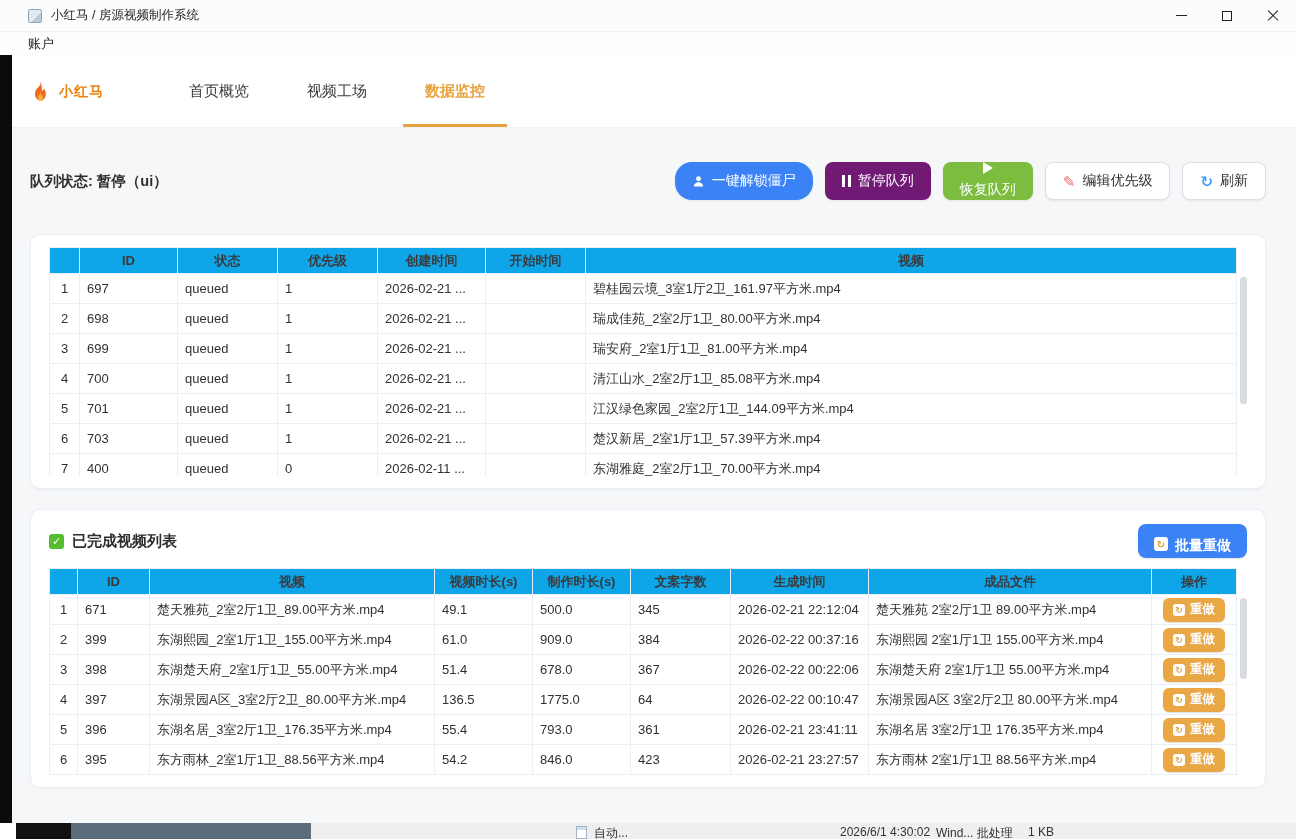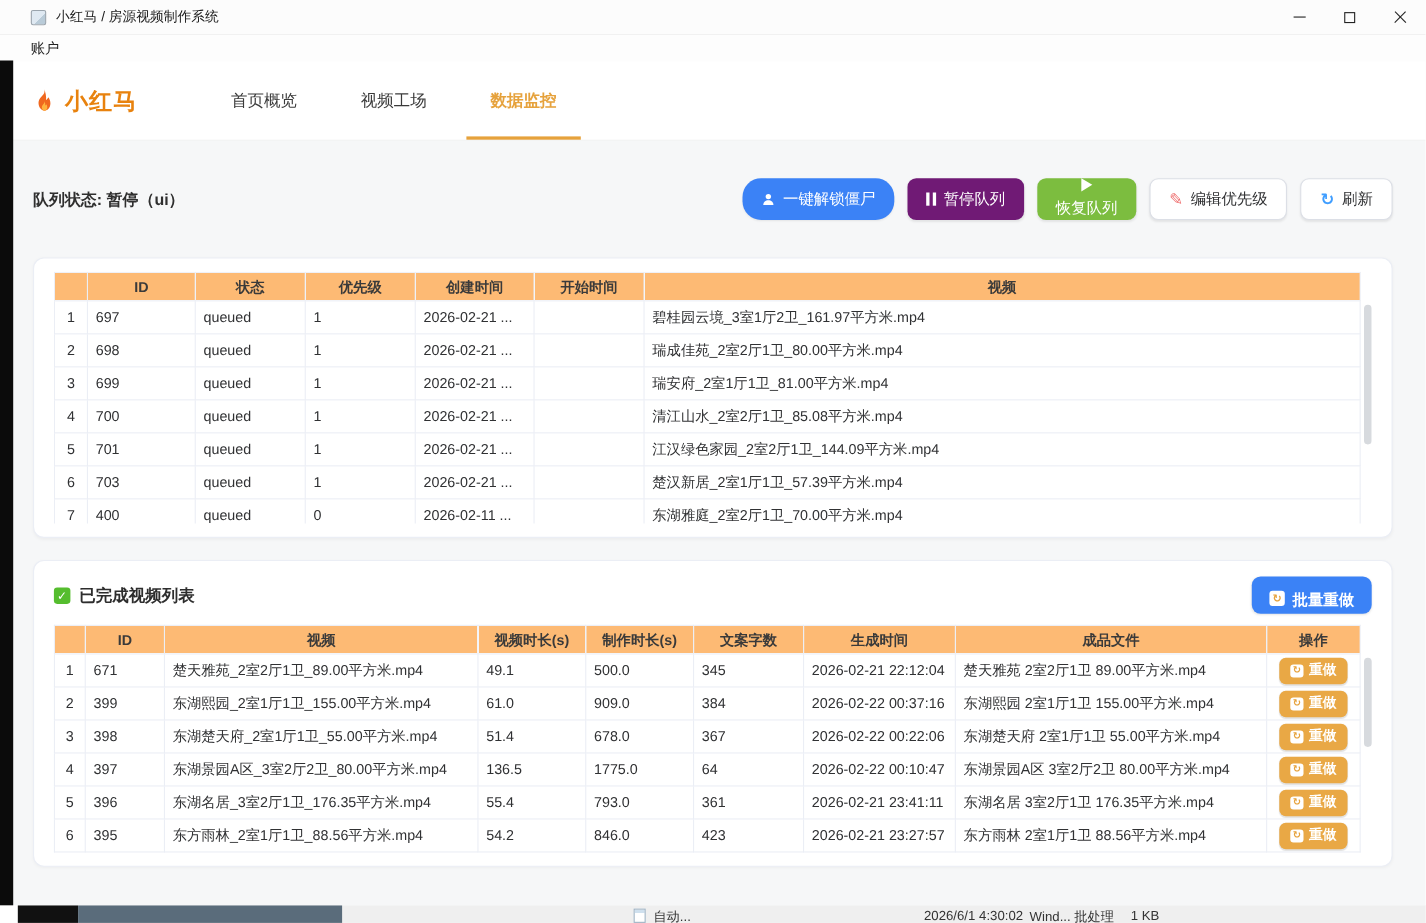--- a/index.html
+++ b/index.html
@@ -29,21 +29,21 @@
   .ico-close::before { transform:rotate(45deg); } .ico-close::after { transform:rotate(-45deg); }
 
   
   .menubar { height:24px; background:#fdfdfd; display:flex; align-items:center; flex:0 0 auto; }
   .menu-item { font-size:13px; margin-left:28px; color:#222; }
 
   
   .app-header { height:72px; background:#fff; display:flex; align-items:stretch;
                 border-bottom:1px solid #f1f1f1; flex:0 0 auto; }
   .brand { display:flex; align-items:center; gap:9px; margin-left:30px; }
-  .brand-text { font-size:21px; font-weight:bold; color:#e8820e; letter-spacing:1px; }
+  .brand-text { font-size:14px; font-weight:bold; color:#e8820e; letter-spacing:1px; }
   .tabs { display:flex; margin-left:56px; }
   .tab { display:flex; align-items:center; padding:3px 22px 0 22px; margin:0 7px;
          font-size:15px; color:#3a3a3a; border-bottom:3px solid transparent; cursor:default;text-align:center; }
   .tab.active { color:#e6a23c; font-weight:bold; border-bottom-color:#e6a23c; }
 
   
   .main { flex:1 1 auto; background:#f6f7f8; padding:0 30px; overflow:hidden; }
 
   
   .queue-bar { margin-top:34px; display:flex; align-items:center; }
@@ -78,21 +78,21 @@
                align-items:flex-start; gap:7px; cursor:pointer; font-family:inherit;
                box-shadow:0 1px 2px rgba(0,0,0,.1); }
 
   
   .tbl-wrap { position:relative; }
   .t1-wrap { height:229px; overflow:hidden; }
   table { width:calc(100% - 10px); border-collapse:collapse; table-layout:fixed;
           font-size:13px; color:#303133; background:#fff; }
   th,td { border:1px solid #ebeef5; height:30px; padding:0 7px; text-align:left;
           white-space:nowrap; overflow:hidden; text-overflow:ellipsis; }
-  th { height:26px; font-weight:bold; text-align:center; color:#3a3a3a; background:#fdba74; }
+  th { height:26px; font-weight:bold; text-align:center; color:#3a3a3a; background:#0ea5e9; }
   td.num { text-align:center; padding:0 2px; }
   td.op  { text-align:center; }
 
   .redo-btn { height:24px; border:none; border-radius:6px; padding:0 10px; background:#e9a845;
               color:#fff; font-size:12.5px; font-weight:bold; display:inline-flex; align-items:center;
               cursor:pointer; font-family:inherit; box-shadow:0 1px 1px rgba(0,0,0,.12); }
   .redo-ico { width:12px; height:12px; background:#fff; border-radius:3px; margin-right:5px;
               display:inline-flex; align-items:center; justify-content:center; }
   .redo-ico::before { content:"\21BB"; color:#e6a23c; font-size:9px; font-weight:bold; }
   .batch-ico { width:14px; height:14px; background:#fff; border-radius:3px;

